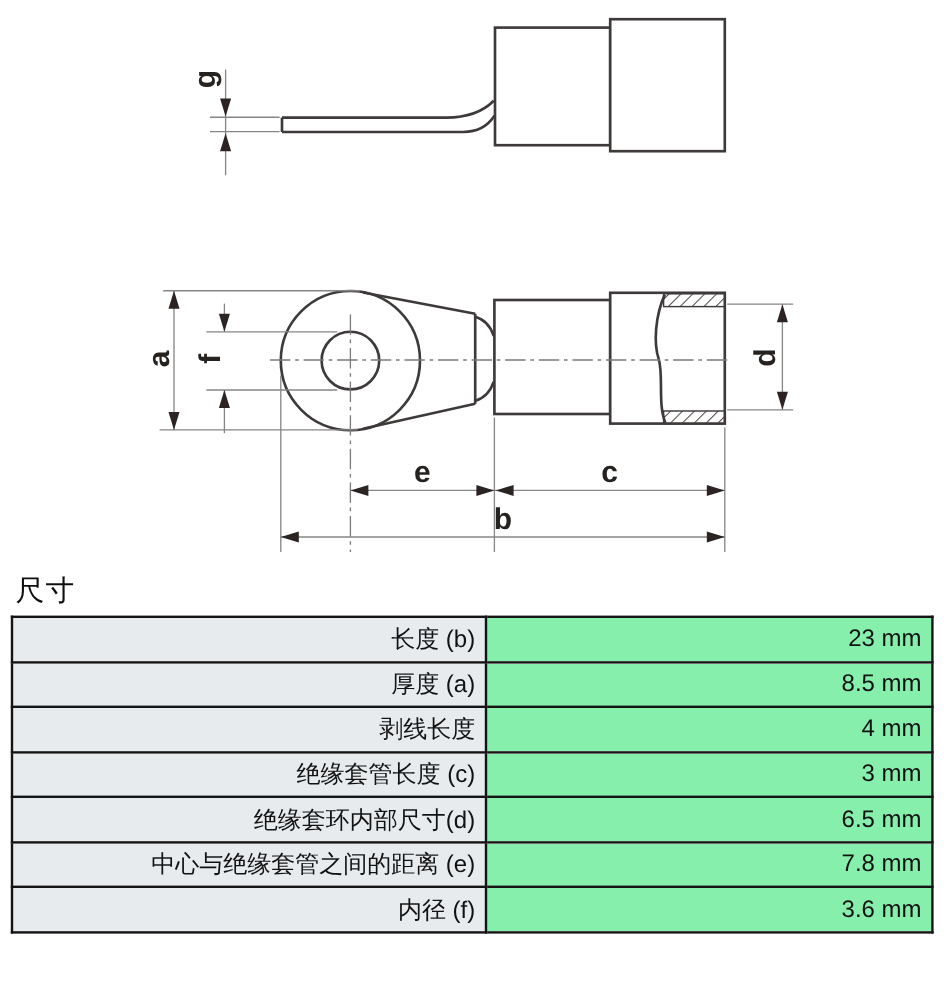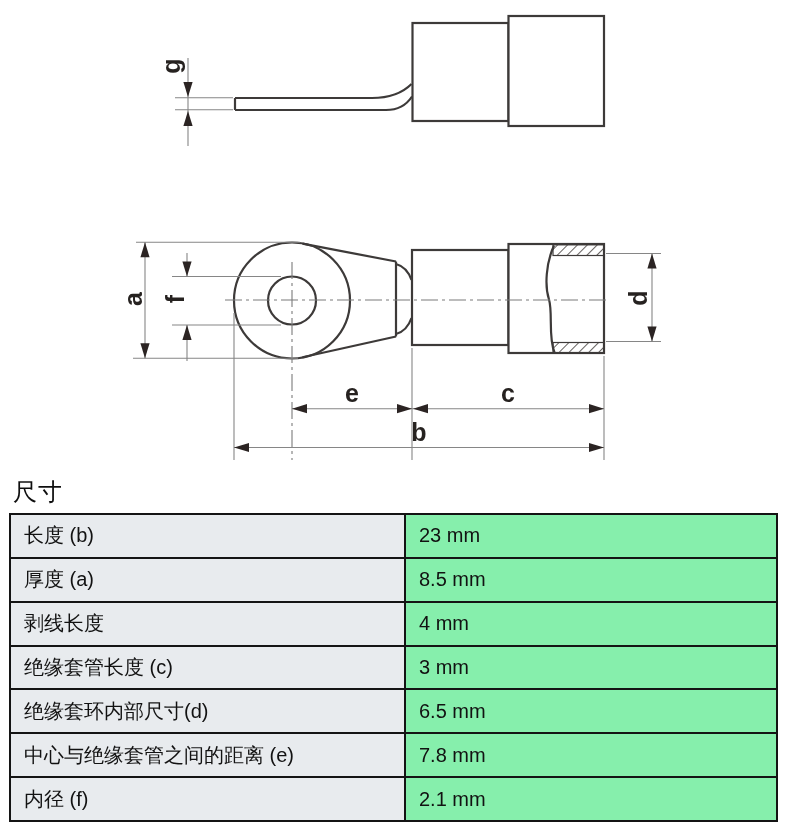--- a/index.html
+++ b/index.html
@@ -13,22 +13,22 @@
   .thin-line{stroke:#868686;stroke-width:1.1;fill:none;}
   .center-line{stroke:#7b7b7b;stroke-width:1.1;fill:none;stroke-dasharray:17 4 3 4;}
   .arrow{fill:#2b2423;stroke:none;}
   .dim-label{font-family:"Liberation Sans",sans-serif;font-size:25px;font-weight:bold;fill:#262220;}
   .hatch-rect{fill:url(#hatchPat);stroke:#3d3a39;stroke-width:1.2;}
   .section-title{
     position:absolute;left:13px;top:476px;font-size:24px;color:#0e0e0e;
     letter-spacing:1px;
   }
   .dim-table{
-    position:absolute;left:9px;top:513px;width:769px;height:309px;
-    border-collapse:collapse;table-layout:fixed;
+    position:absolute;left:9px;top:513px;width:769px;height:265px;
+    border-collapse:collapse;table-layout:fixed;text-align:right;
   }
   .dim-table td{
     border:2px solid #141414;font-size:20px;color:#121212;
     padding:0 8px 0 13px;vertical-align:middle;white-space:nowrap;overflow:hidden;
   }
   .dim-table td.label-cell{background:#e8ebee;width:372px;}
   .dim-table td.value-cell{background:#86efac;}
 </style>
 </head>
 <body>
@@ -163,18 +163,18 @@
       <tr>
         <td class="label-cell">绝缘套环内部尺寸(d)</td>
         <td class="value-cell">6.5 mm</td>
       </tr>
       <tr>
         <td class="label-cell">中心与绝缘套管之间的距离 (e)</td>
         <td class="value-cell">7.8 mm</td>
       </tr>
       <tr>
         <td class="label-cell">内径 (f)</td>
-        <td class="value-cell">2.1 mm</td>
+        <td class="value-cell">3.6 mm</td>
       </tr>
     </tbody>
   </table>
 
 </div>
 
 </body></html>

